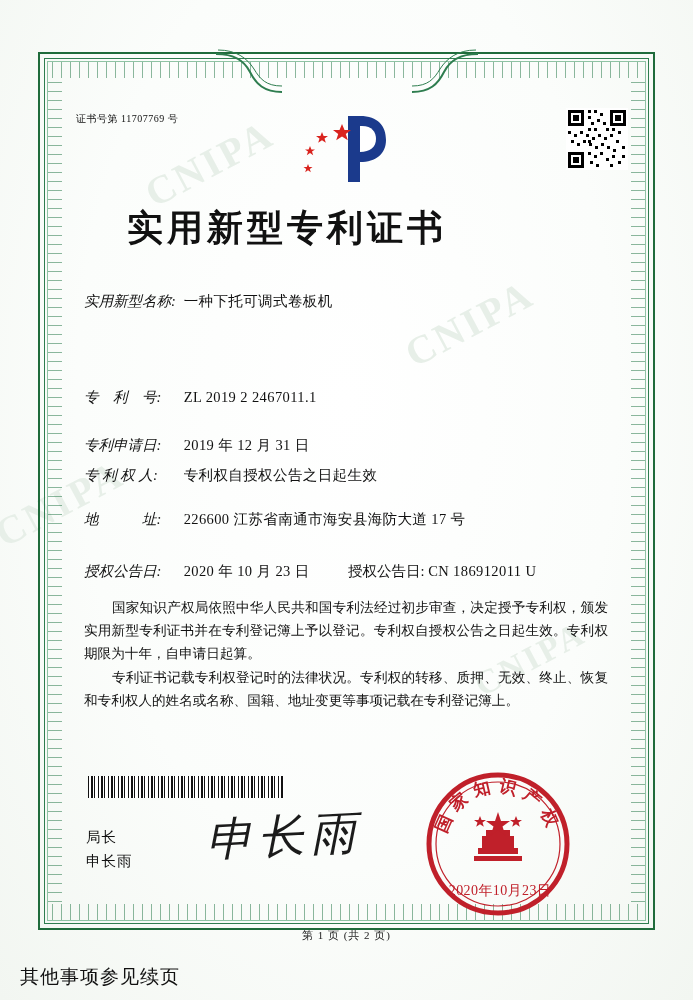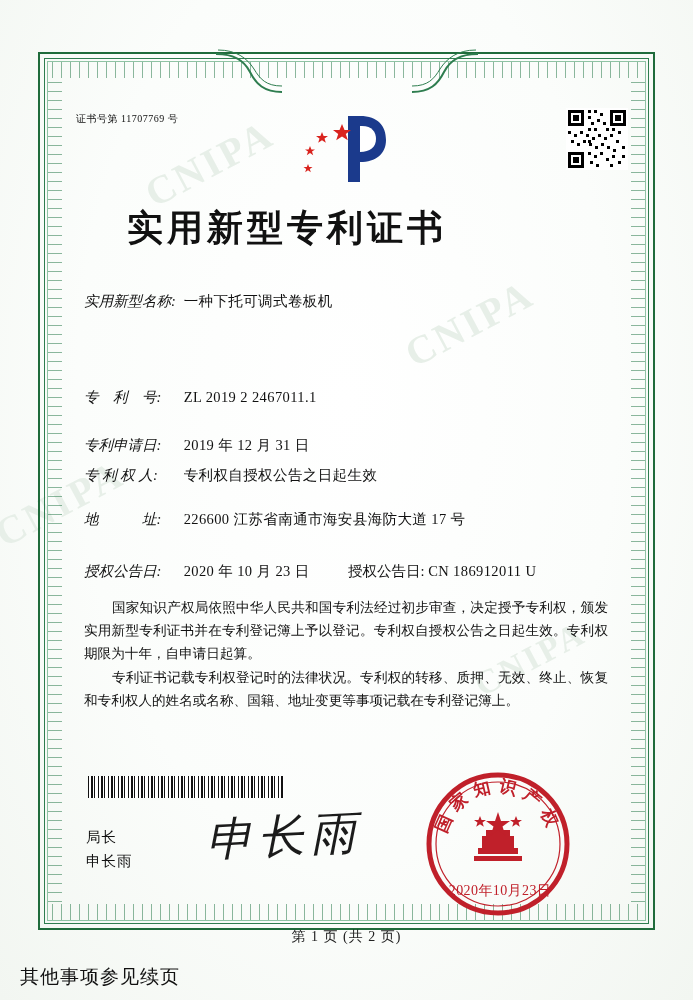--- a/index.html
+++ b/index.html
@@ -233,21 +233,21 @@
     font-size: 14px;
     color: #c0202a;
     letter-spacing: .4px;
   }
 
   .page-num {
     position: absolute;
     left: 0; top: 928px;
     width: 693px;
     text-align: center;
-    font-size: 14px;
+    font-size: 11px;
     color: #222;
     letter-spacing: 1px;
   }
 
   .footnote {
     position: absolute;
     left: 0; top: 964px;
     width: 693px;
     font-size: 19px;
     color: #111;

